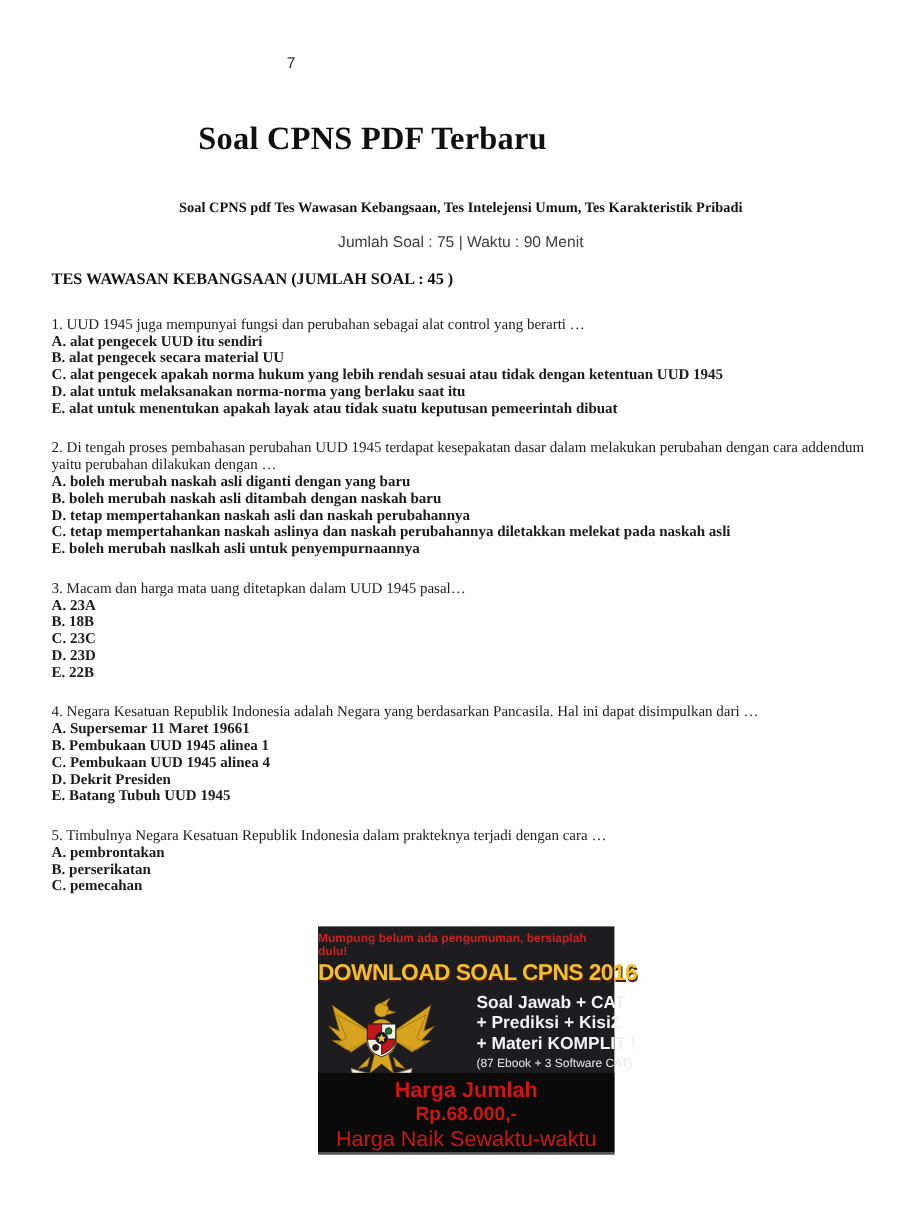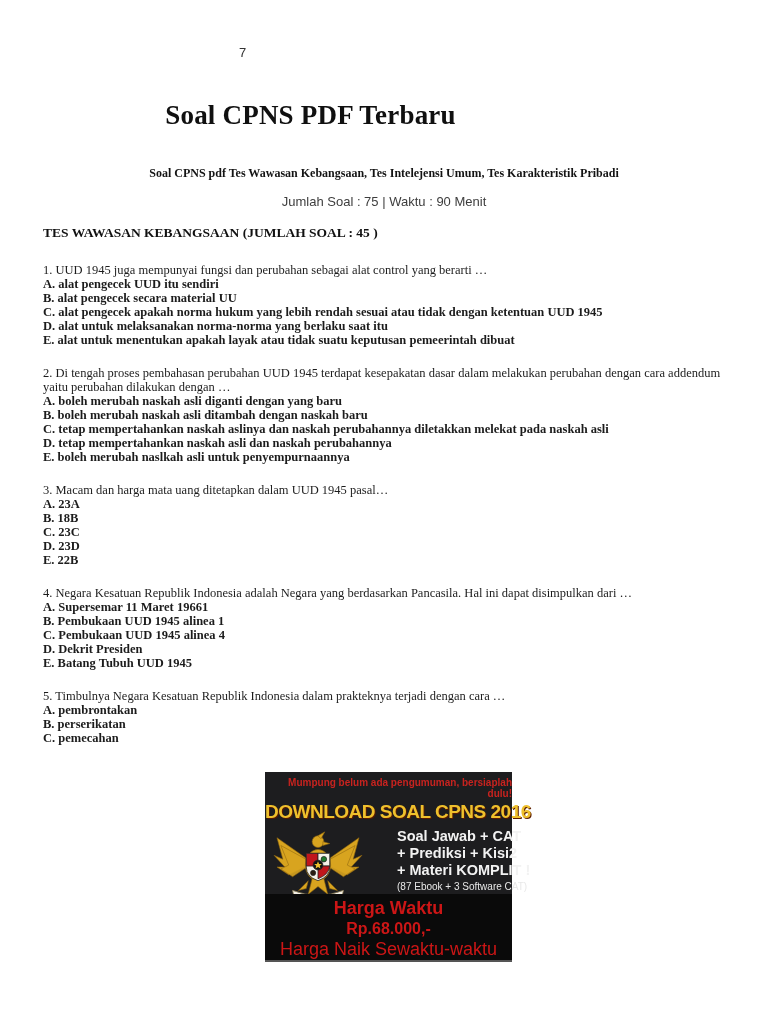--- a/index.html
+++ b/index.html
@@ -36,21 +36,21 @@
   .option-line{margin:0;font-weight:bold;}
   
   .ad-banner{
     position:absolute;left:265px;top:772px;width:247px;height:190px;
     background:var(--banner-bg,#1d1d1f);
     font-family:"Liberation Sans", sans-serif;
     box-sizing:border-box;cursor:pointer;
     border-bottom:2px solid #555;
   }
   .ad-tagline{
-    padding-top:5px;text-align:right;
+    padding-top:5px;text-align:left;
     font-size:10px;font-weight:bold;color:var(--banner-red,#c8231f);
   }
   .ad-headline{
     text-align:center;margin-top:2px;
     font-size:19px;font-weight:bold;color:var(--gold,#efc02c);
     letter-spacing:-0.5px;white-space:nowrap;
     text-shadow:1px 1px 0 #5a1a00;
   }
   .ad-middle{display:flex;padding:3px 4px 0 4px;gap:28px;}
   .ad-emblem{width:98px;height:84px;flex:0 0 auto;}
@@ -95,22 +95,22 @@
         <p class="option-line">B. alat pengecek secara material UU</p>
         <p class="option-line">C. alat pengecek apakah norma hukum yang lebih rendah sesuai atau tidak dengan ketentuan UUD 1945</p>
         <p class="option-line">D. alat untuk melaksanakan norma-norma yang berlaku saat itu</p>
         <p class="option-line">E. alat untuk menentukan apakah layak atau tidak suatu keputusan pemeerintah dibuat</p>
       </div>
 
     <div class="question-block">
       <p class="question-text">2. Di tengah proses pembahasan perubahan UUD 1945 terdapat kesepakatan dasar dalam melakukan perubahan dengan cara addendum yaitu perubahan dilakukan dengan …</p>
     <p class="option-line">A. boleh merubah naskah asli diganti dengan yang baru</p>
         <p class="option-line">B. boleh merubah naskah asli ditambah dengan naskah baru</p>
+        <p class="option-line">D. tetap mempertahankan naskah asli dan naskah perubahannya</p>
         <p class="option-line">C. tetap mempertahankan naskah aslinya dan naskah perubahannya diletakkan melekat pada naskah asli</p>
-        <p class="option-line">D. tetap mempertahankan naskah asli dan naskah perubahannya</p>
         <p class="option-line">E. boleh merubah naslkah asli untuk penyempurnaannya</p>
       </div>
 
     <div class="question-block">
       <p class="question-text">3. Macam dan harga mata uang ditetapkan dalam UUD 1945 pasal…</p>
     <p class="option-line">A. 23A</p>
         <p class="option-line">B. 18B</p>
         <p class="option-line">C. 23C</p>
         <p class="option-line">D. 23D</p>
         <p class="option-line">E. 22B</p>
@@ -174,19 +174,19 @@
       </span>
       <div class="ad-features">
         <div class="ad-feature">Soal Jawab + CAT</div>
         <div class="ad-feature">+ Prediksi + Kisi2</div>
         <div class="ad-feature">+ Materi KOMPLIT !</div>
         <div class="ad-subfeature">(87 Ebook + 3 Software CAT)</div>
       </div>
     </div>
     <div class="ad-proof">Terbukti Meluluskan !</div>
     <div class="ad-promo">
-      <div class="ad-promo-title">Harga Waktu</div>
+      <div class="ad-promo-title">Harga Jumlah</div>
       <div class="ad-promo-price">Rp.68.000,-</div>
       <div class="ad-promo-note">Harga Naik Sewaktu-waktu</div>
     </div>
   </div>
 
 </div>
 
 </body></html>

